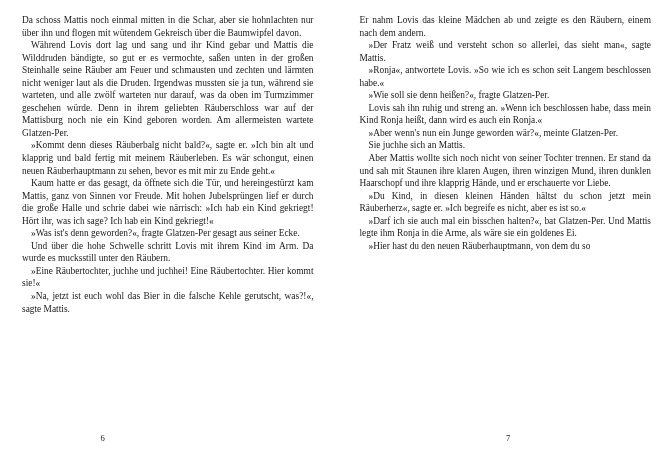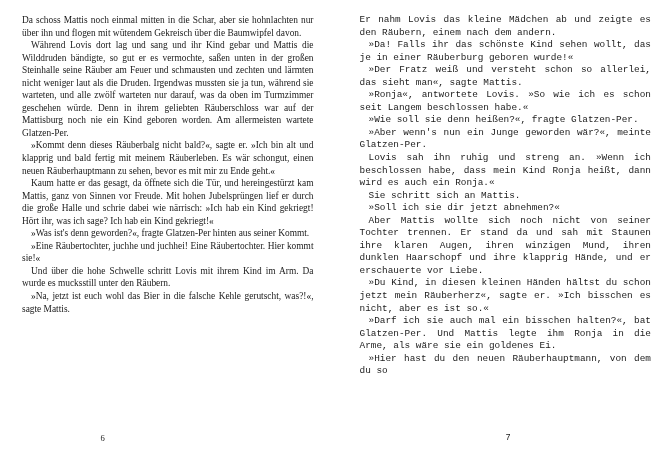--- a/index.html
+++ b/index.html
@@ -24,21 +24,20 @@
     position: relative;
     box-sizing: border-box;
     width: 335.5px;
     height: 465px;
   }
   .page-left {
     padding: 14px 22px 0 22px;
   }
   .page-right {
     padding: 14px 20px 4px 24px;
-    font-family: Liberation Mono, monospace;
   }
   .textblock {
     font-size: 9.4px;
     line-height: 12.55px;
     text-align: justify;
     text-justify: inter-word;
     hyphens: manual;
   }
   .textblock p {
     margin: 0;
@@ -71,40 +70,38 @@
 <body>
 
 <div class="spread">
 
   <div class="page page-left">
     <div class="textblock">
       <p>Da schoss Mattis noch einmal mitten in die Schar, aber sie hohnlachten nur über ihn und flogen mit wütendem Gekreisch über die Baumwipfel davon.</p>
       <p class="indent">Während Lovis dort lag und sang und ihr Kind gebar und Mattis die Wilddruden bändigte, so gut er es vermochte, saßen unten in der großen Steinhalle seine Räuber am Feuer und schmausten und zechten und lärmten nicht weniger laut als die Druden. Irgendwas mussten sie ja tun, während sie warteten, und alle zwölf warteten nur darauf, was da oben im Turmzimmer geschehen würde. Denn in ihrem geliebten Räuberschloss war auf der Mattisburg noch nie ein Kind geboren worden. Am allermeisten wartete Glatzen-Per.</p>
       <p class="indent">»Kommt denn dieses Räuberbalg nicht bald?«, sagte er. »Ich bin alt und klapprig und bald fertig mit meinem Räuberleben. Es wär schongut, einen neuen Räuberhauptmann zu sehen, bevor es mit mir zu Ende geht.«</p>
       <p class="indent">Kaum hatte er das gesagt, da öffnete sich die Tür, und hereingestürzt kam Mattis, ganz von Sinnen vor Freude. Mit hohen Jubelsprüngen lief er durch die große Halle und schrie dabei wie närrisch: »Ich hab ein Kind gekriegt! Hört ihr, was ich sage? Ich hab ein Kind gekriegt!«</p>
-      <p class="indent">»Was ist's denn geworden?«, fragte Glatzen-Per hinten aus seiner Kommt.</p>
+      <p class="indent">»Was ist's denn geworden?«, fragte Glatzen-Per gesagt aus seiner Ecke.</p>
+      <p class="indent">Und über die hohe Schwelle schritt Lovis mit ihrem Kind im Arm. Da wurde es mucksstill unter den Räubern.</p>
       <p class="indent">»Eine Räubertochter, juchhe und juchhei! Eine Räubertochter. Hier kommt sie!«</p>
-      <p class="indent">Und über die hohe Schwelle schritt Lovis mit ihrem Kind im Arm. Da wurde es mucksstill unter den Räubern.</p>
       <p class="indent">»Na, jetzt ist euch wohl das Bier in die falsche Kehle gerutscht, was?!«, sagte Mattis.</p>
     </div>
     <div class="folio folio-left">6</div>
   </div>
 
   <div class="page page-right">
     <div class="textblock">
       <p>Er nahm Lovis das kleine Mädchen ab und zeigte es den Räubern, einem nach dem andern.</p>
-      <p class="indent">»Da! Falls ihr das schönste Kind sehen wollt, das je in einer Räuberburg geboren wurde!«</p>
       <p class="indent">»Der Fratz weiß und versteht schon so allerlei, das sieht man«, sagte Mattis.</p>
       <p class="indent">»Ronja«, antwortete Lovis. »So wie ich es schon seit Langem beschlossen habe.«</p>
       <p class="indent">»Wie soll sie denn heißen?«, fragte Glatzen-Per.</p>
+      <p class="indent">Lovis sah ihn ruhig und streng an. »Wenn ich beschlossen habe, dass mein Kind Ronja heißt, dann wird es auch ein Ronja.«</p>
       <p class="indent">»Aber wenn's nun ein Junge geworden wär?«, meinte Glatzen-Per.</p>
-      <p class="indent">Lovis sah ihn ruhig und streng an. »Wenn ich beschlossen habe, dass mein Kind Ronja heißt, dann wird es auch ein Ronja.«</p>
-      <p class="indent">Sie schritt sich an Mattis.</p>
-      <p class="indent">»Soll ich sie dir jetzt abnehmen?«</p>
+      <p class="indent">Sie juchhe sich an Mattis.</p>
       <p class="indent">Aber Mattis wollte sich noch nicht von seiner Tochter trennen. Er stand da und sah mit Staunen ihre klaren Augen, ihren winzigen Mund, ihren dunklen Haarschopf und ihre klapprig Hände, und er erschauerte vor Liebe.</p>
-      <p class="indent">»Du Kind, in diesen kleinen Händen hältst du schon jetzt mein Räuberherz«, sagte er. »Ich bisschen es nicht, aber es ist so.«</p>
+      <p class="indent">»Du Kind, in diesen kleinen Händen hältst du schon jetzt mein Räuberherz«, sagte er. »Ich begreife es nicht, aber es ist so.«</p>
       <p class="indent">»Darf ich sie auch mal ein bisschen halten?«, bat Glatzen-Per. Und Mattis legte ihm Ronja in die Arme, als wäre sie ein goldenes Ei.</p>
       <p class="indent">»Hier hast du den neuen Räuberhauptmann, von dem du so</p>
     </div>
     <div class="folio folio-right">7</div>
   </div>
 
 </div>
 
 </body></html>

